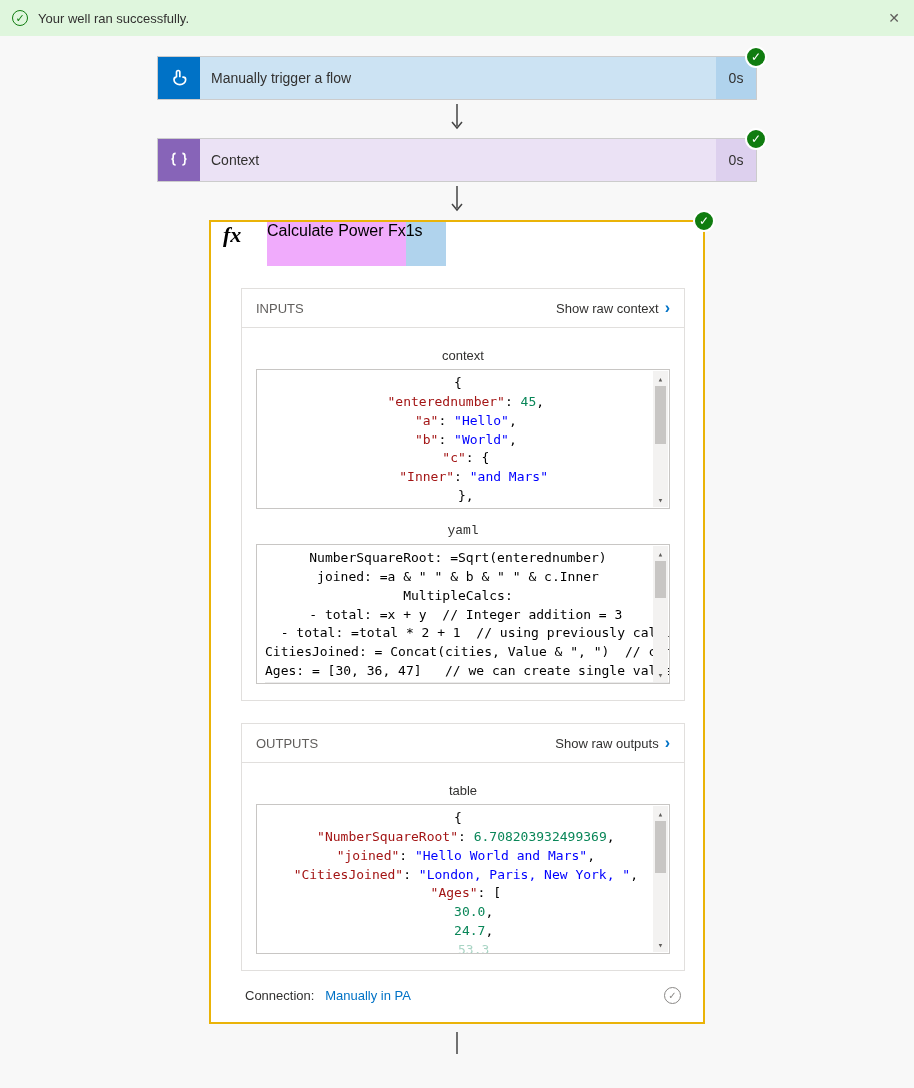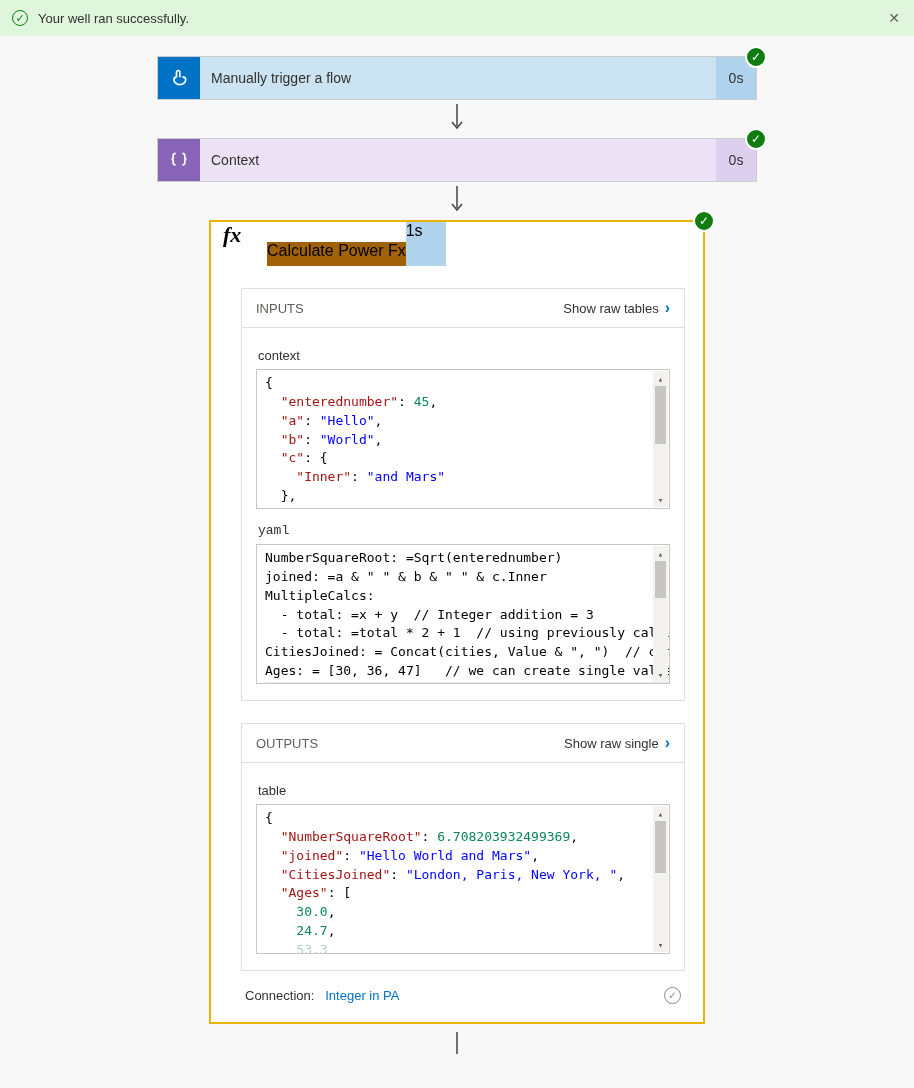--- a/index.html
+++ b/index.html
@@ -87,21 +87,21 @@
   .node-context .icon-cell { background: #8764b8; }
   .node-context .title-cell { background: #ebe2f5; }
   .node-context .time-cell { background: #ddd0ee; }
   .node-fx { border: 2px solid #eab308; width: 496px; padding-left: 12px; }
   .node-fx .header {
     display: flex;
     align-items: stretch;
     height: 44px;
   }
   .node-fx .icon-cell { background: #fff; width: 44px; }
-  .node-fx .title-cell { background: #a16207; margin-top: 20px; }
+  .node-fx .title-cell { background: #f0abfc; }
   .node-fx .time-cell { background: #b0d3ed; width: 40px; }
   .success-badge {
     position: absolute;
     top: -10px;
     right: -10px;
     width: 22px; height: 22px;
     background: #107c10;
     border: 2px solid #fff;
     border-radius: 50%;
     display: flex;
@@ -116,20 +116,21 @@
     display: flex;
     flex-direction: column;
     align-items: center;
     justify-content: center;
     color: #444;
   }
   .arrow svg { display: block; }
   .fx-body {
     background: #fff;
     padding: 0;
+    text-align: center;
   }
   .section {
     margin: 22px 18px 0 18px;
     border: 1px solid #e1dfdd;
   }
   .section-head {
     display: flex;
     align-items: center;
     justify-content: space-between;
     padding: 10px 14px 10px 14px;
@@ -291,21 +292,21 @@
         <div class="title-cell">Calculate Power Fx</div>
         <div class="time-cell">1s</div>
       </div>
 
       <div class="fx-body">
 
         <div class="section">
           <div class="section-head">
             <span>INPUTS</span>
             <span class="raw-link">
-              <span>Show raw tables</span>
+              <span>Show raw context</span>
               <span class="chev">›</span>
             </span>
           </div>
           <div class="section-body">
             <div class="field-label">context</div>
             <div class="code-box context-box">
 <pre><span class="j-pun">{</span>
   <span class="j-key">"enterednumber"</span>: <span class="j-num">45</span>,
   <span class="j-key">"a"</span>: <span class="j-str">"Hello"</span>,
   <span class="j-key">"b"</span>: <span class="j-str">"World"</span>,
@@ -340,21 +341,21 @@
                 <div class="scroll-arrow">▾</div>
               </div>
             </div>
           </div>
         </div>
 
         <div class="section">
           <div class="section-head">
             <span>OUTPUTS</span>
             <span class="raw-link">
-              <span>Show raw single</span>
+              <span>Show raw outputs</span>
               <span class="chev">›</span>
             </span>
           </div>
           <div class="section-body">
             <div class="field-label">table</div>
             <div class="code-box body-box">
 <pre><span class="j-pun">{</span>
   <span class="j-key">"NumberSquareRoot"</span>: <span class="j-num">6.708203932499369</span>,
   <span class="j-key">"joined"</span>: <span class="j-str">"Hello World and Mars"</span>,
   <span class="j-key">"CitiesJoined"</span>: <span class="j-str">"London, Paris, New York, "</span>,
@@ -370,21 +371,21 @@
                 <div class="scroll-arrow">▾</div>
               </div>
             </div>
           </div>
         </div>
 
         <div class="connection-row">
           <span>
             <span>Connection:</span>
             &nbsp;
-            <span class="conn-link">Integer in PA</span>
+            <span class="conn-link">Manually in PA</span>
           </span>
           <span class="check-circle">✓</span>
         </div>
       </div>
     </div>
     <div class="success-badge">✓</div>
   </div>
 
   <div class="arrow">
     <svg width="18" height="22">

